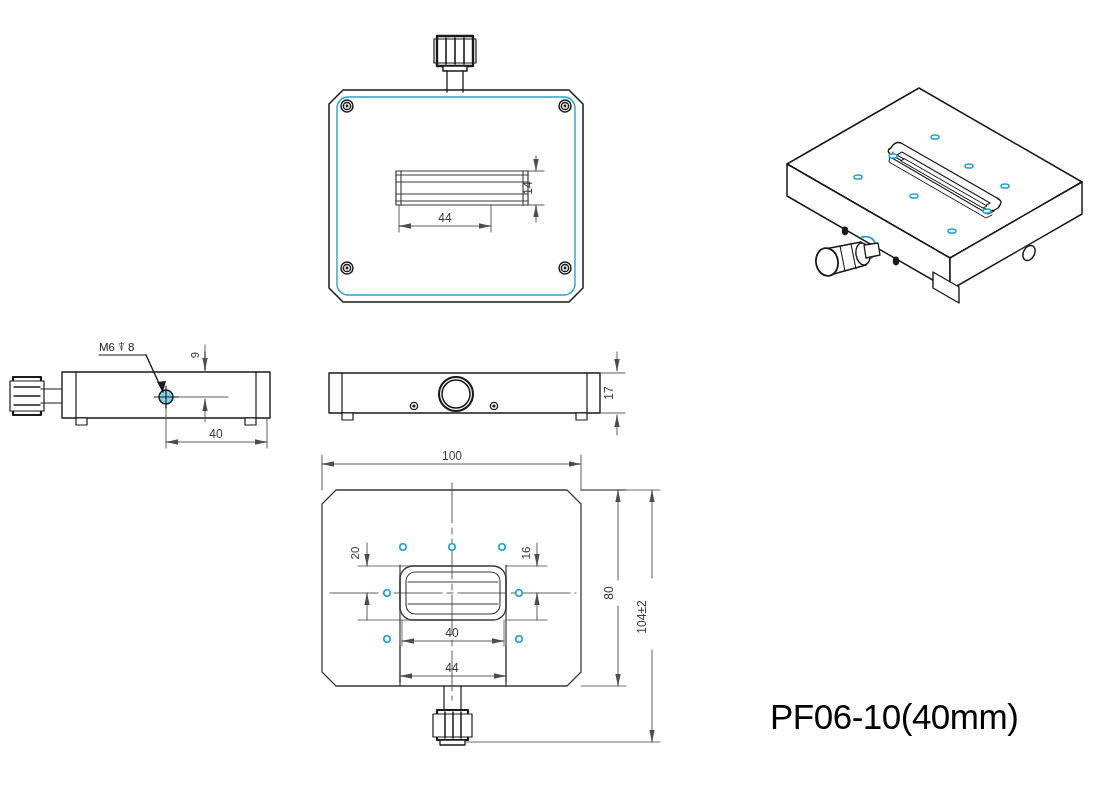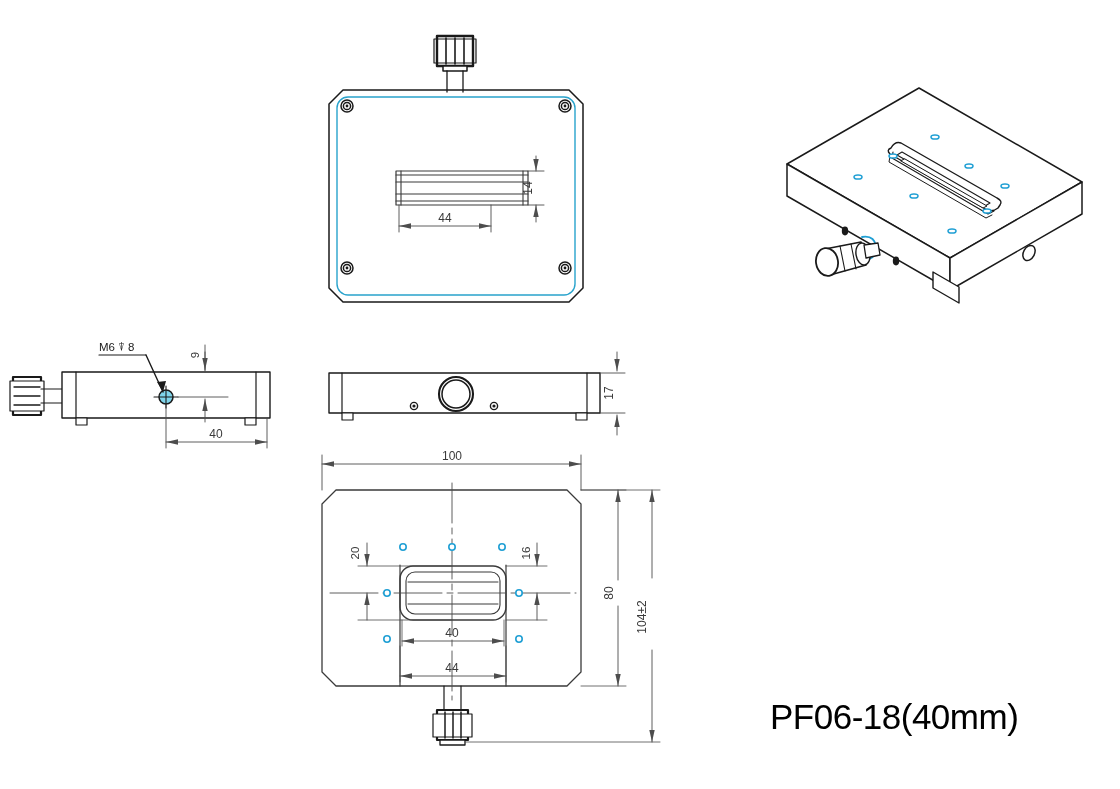--- a/index.html
+++ b/index.html
@@ -343,13 +343,13 @@
       <line x1="400" y1="646" x2="400" y2="682" stroke-width="0.8"></line>
       <line x1="506" y1="646" x2="506" y2="682" stroke-width="0.8"></line>
       <line x1="400" y1="676" x2="506" y2="676" stroke-width="0.9" marker-start="url(#arrL)" marker-end="url(#arrR)"></line>
       <text x="452" y="672" font-family="'Liberation Sans',sans-serif" font-size="12" fill="#3a3a3a" text-anchor="middle" stroke="none">44</text>
     </g>
   </g>
 
   </g>
 </svg>
 
-<div class="title-text">PF06-18(40mm)</div>
+<div class="title-text">PF06-10(40mm)</div>
 
 </body></html>

